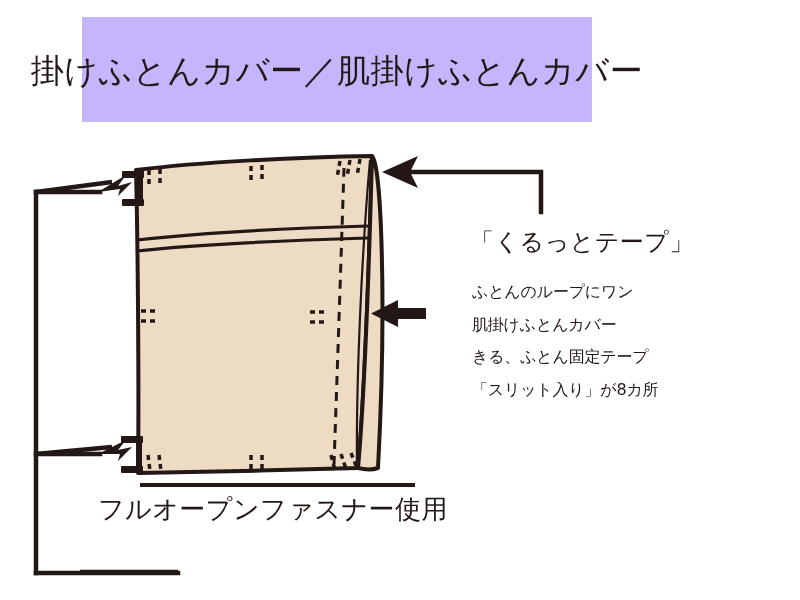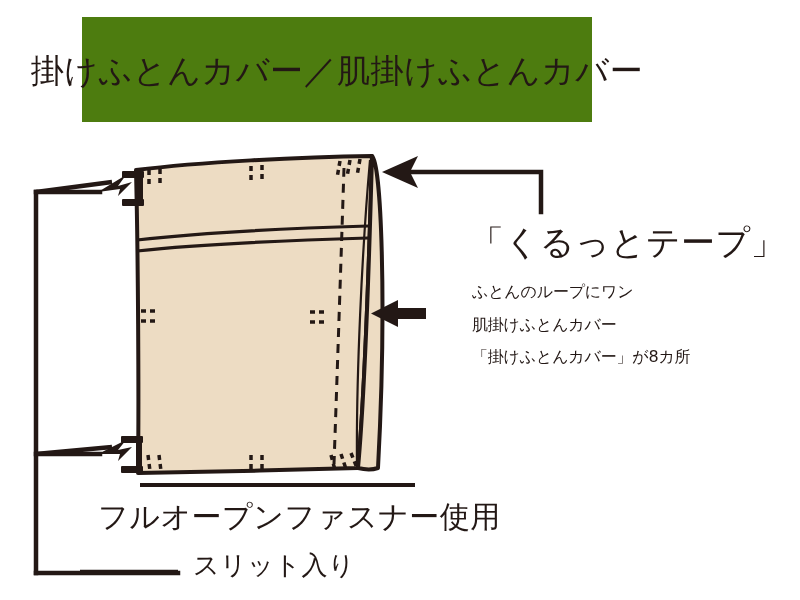--- a/index.html
+++ b/index.html
@@ -24,21 +24,21 @@
     height: 600px;
   }
 
   
   .title-banner {
     position: absolute;
     left: 82px;
     top: 17px;
     width: 510px;
     height: 105px;
-    background: #4d7c0f;
+    background: #c4b5fd;
     display: flex;
     flex-direction: column;
     align-items: center;
     justify-content: center;
     box-sizing: border-box;
     padding-top: 2px;
   }
   .title-line {
     font-size: 33px;
     line-height: 44px;
@@ -46,21 +46,21 @@
     color: #231815;
     white-space: nowrap;
     font-weight: 400;
   }
 
   
   .tape-heading {
     position: absolute;
     left: 470px;
     top: 222px;
-    font-size: 34px;
+    font-size: 24px;
     line-height: 40px;
     letter-spacing: 0.5px;
     color: #231815;
     white-space: nowrap;
   }
   .tape-body {
     position: absolute;
     left: 472px;
     top: 276px;
     width: 320px;
@@ -69,26 +69,25 @@
     letter-spacing: -0.2px;
     color: #231815;
   }
   .tape-body div { white-space: nowrap; }
 
   
   .caption-zipper {
     position: absolute;
     left: 98px;
     top: 492px;
-    font-size: 30px;
+    font-size: 26px;
     line-height: 34px;
     letter-spacing: 0.5px;
     color: #231815;
     white-space: nowrap;
-    margin-top: 8px;
   }
   .caption-slit {
     position: absolute;
     left: 193px;
     top: 548px;
     font-size: 26px;
     line-height: 34px;
     letter-spacing: 0.5px;
     color: #231815;
     white-space: nowrap;
@@ -211,19 +210,19 @@
     <path d="M140,485 L415,485" stroke="#231815" stroke-width="4" fill="none"></path>
 
     <path d="M80,572 L178,572" stroke="#231815" stroke-width="4.5" fill="none"></path>
   </svg>
 
   <div class="tape-heading">「くるっとテープ」</div>
 
   <div class="tape-body">
     <div>ふとんのループにワン</div>
     <div>肌掛けふとんカバー</div>
-    <div>「掛けふとんカバー」が8カ所</div>
+    <div>きる、ふとん固定テープ</div>
+    <div>「スリット入り」が8カ所</div>
   </div>
 
   <div class="caption-zipper">フルオープンファスナー使用</div>
-  <div class="caption-slit">スリット入り</div>
 
 </div>
 
 </body></html>

